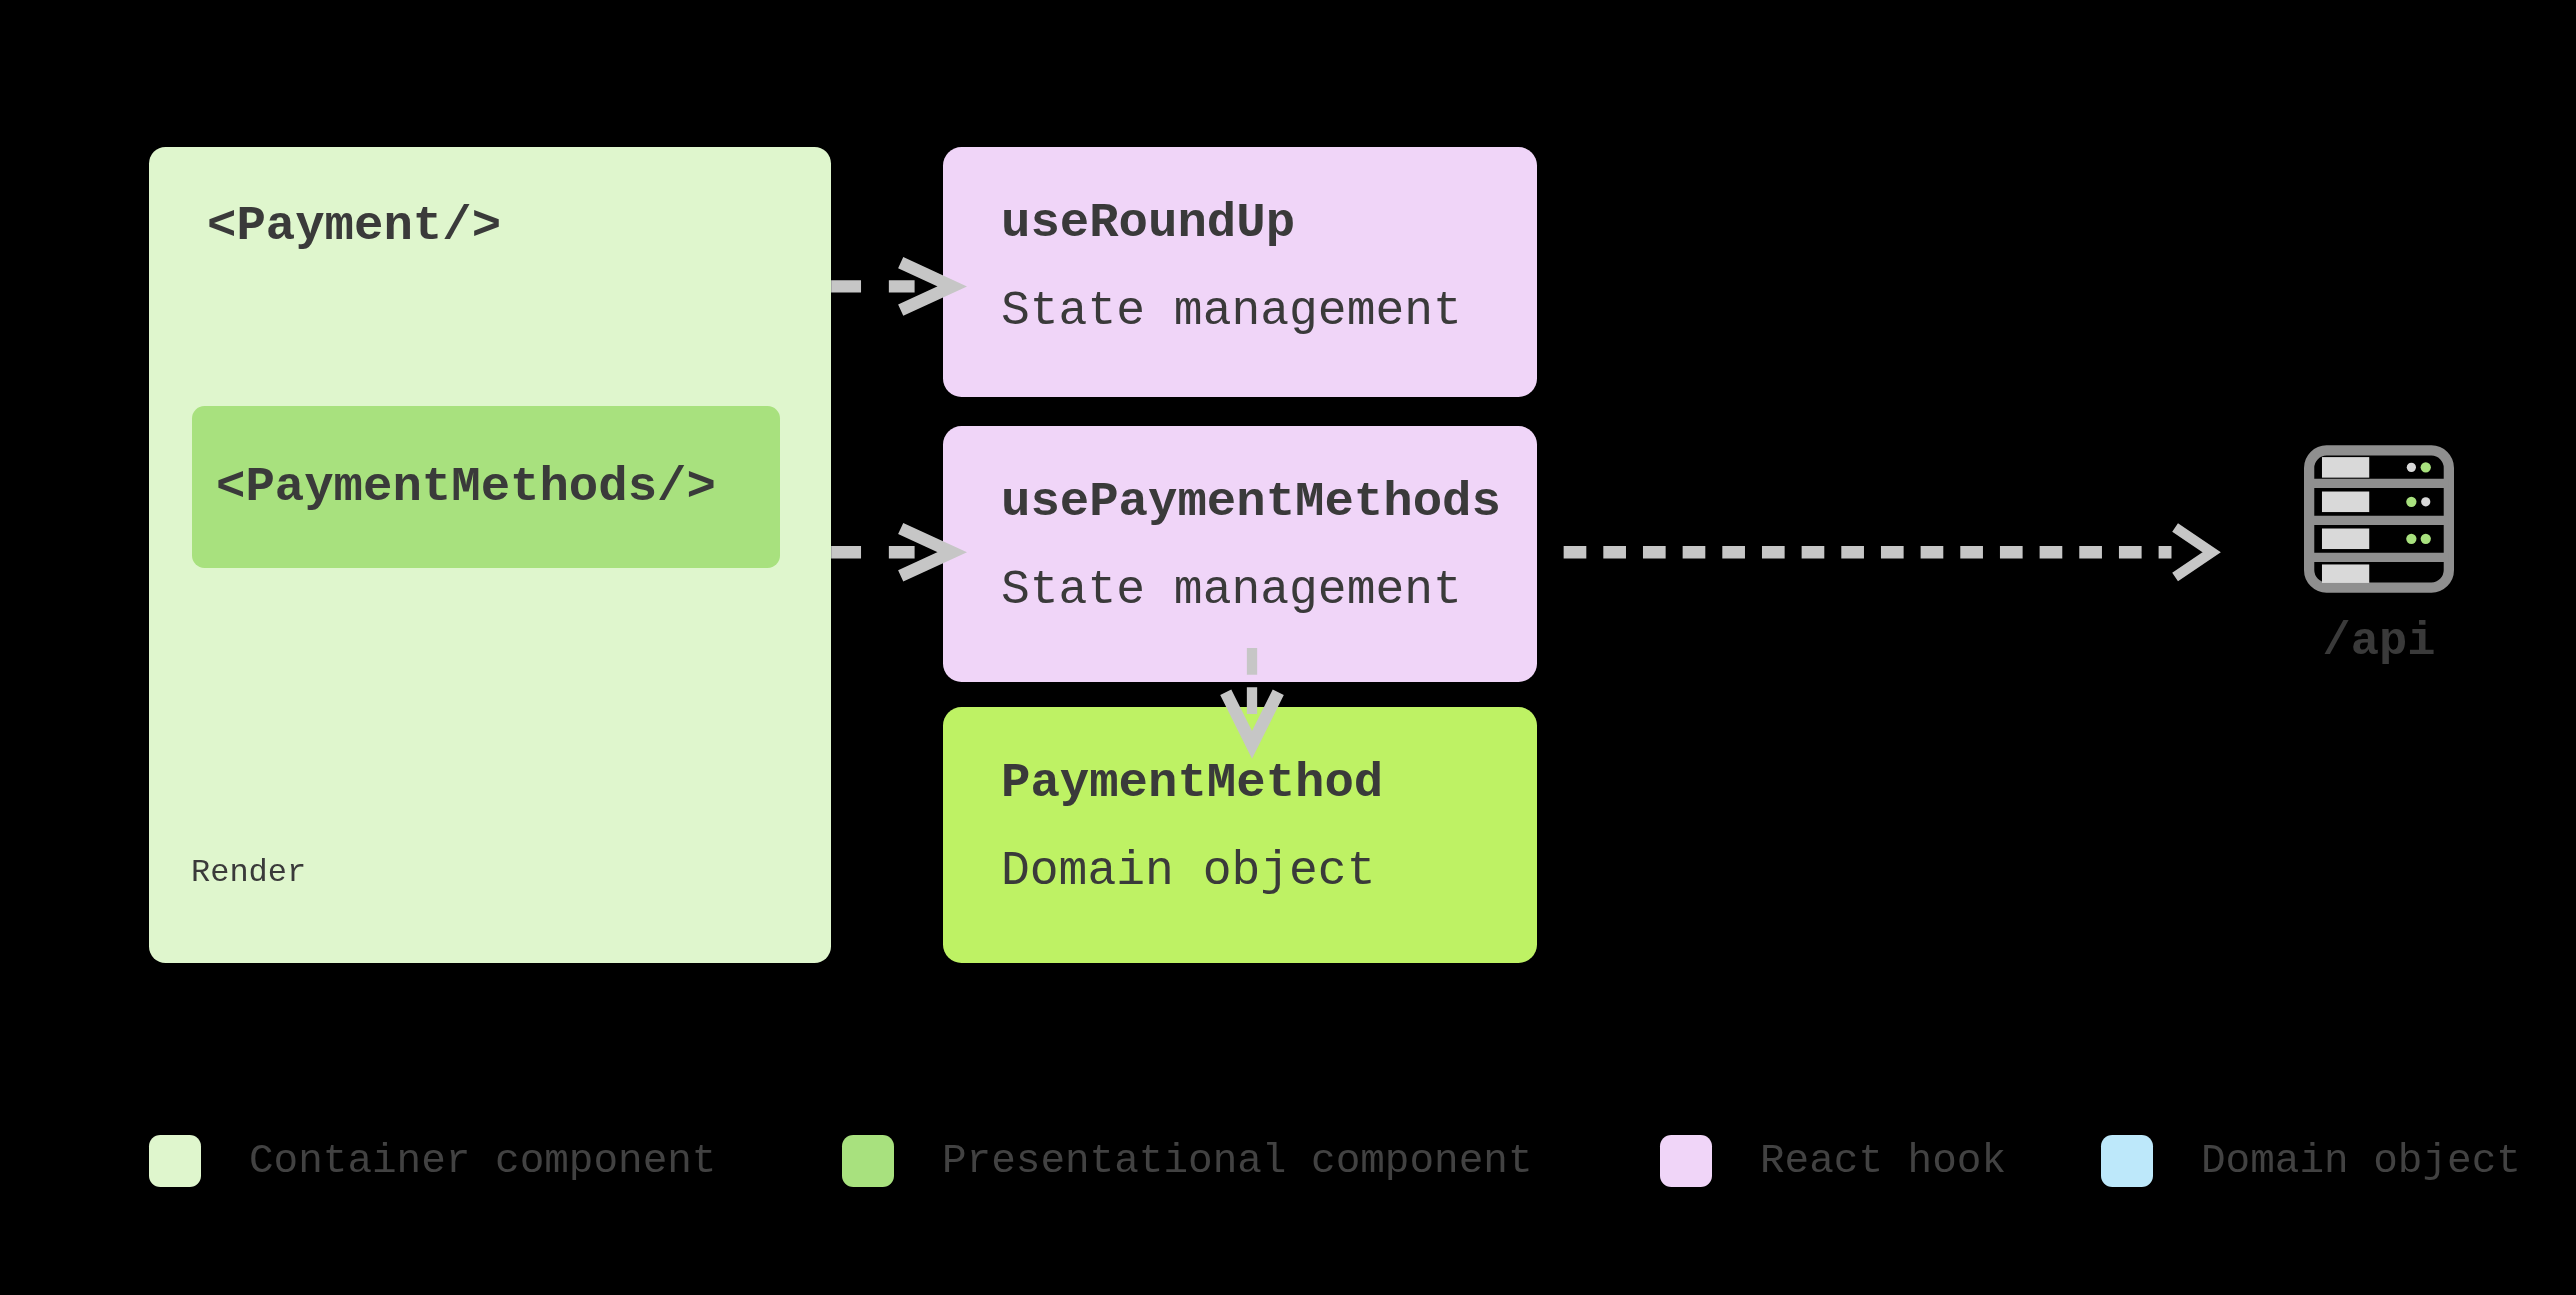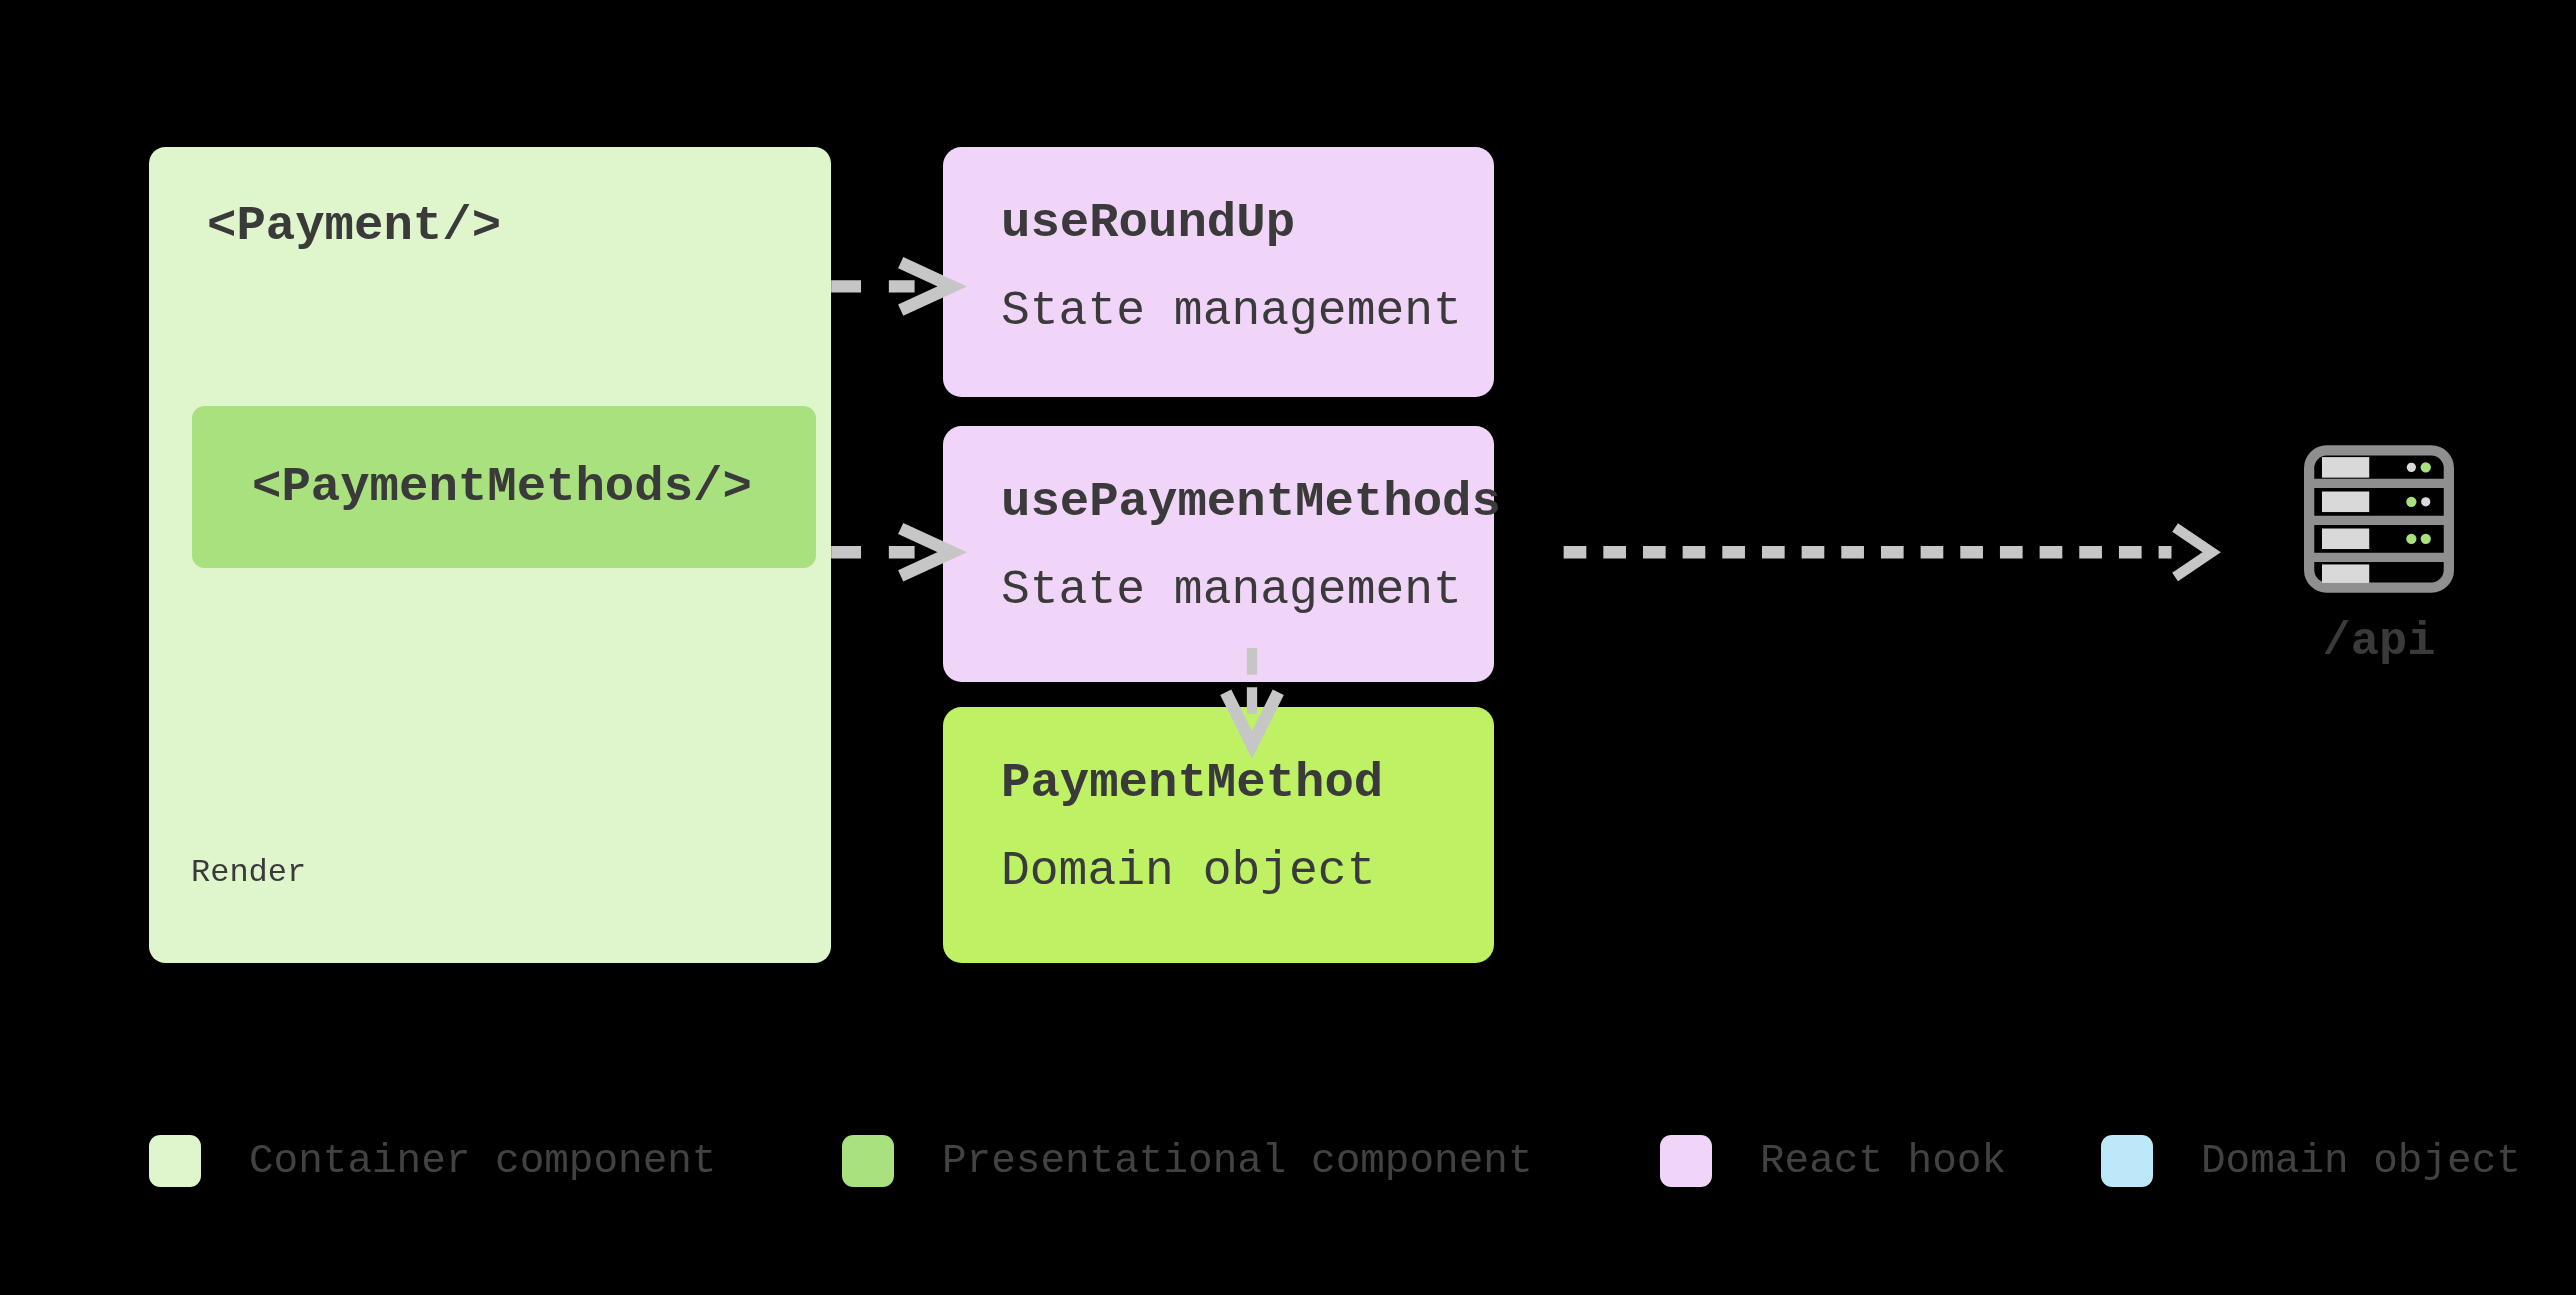--- a/index.html
+++ b/index.html
@@ -16,34 +16,34 @@
     left:149px;top:147px;width:682px;height:816px;
     background:#dff6cd;border-radius:16.5px;
   }
   .payment-label{
     left:50px;top:55px;
     font-size:49px;font-weight:bold;color:#3a3a3a;line-height:49px;white-space:pre;margin-left:8px;
   }
   .inner-box{
     left:43px;width:588px;
     background:#a8e17e;border-radius:12.4px;
-    display:flex;align-items:center;padding-left:36px;
+    display:flex;align-items:center;
   }
   .inner-box .inner-label{
     margin-left:24px;
     font-size:49px;font-weight:bold;color:#3a3a3a;white-space:pre;
   }
   .pm-box{top:259px;height:162px;}
   .dc-box{top:489px;height:154px;}
   .render-label{
     left:42px;top:701px;
     font-size:32px;color:#3a3a3a;line-height:49px;
   }
   
-  .node-box{left:943px;width:551px;border-radius:18.5px;text-decoration:underline;}
+  .node-box{left:943px;width:594px;border-radius:18.5px;text-decoration:underline;}
   .hook-box{background:#f0d5f8;}
   .domain-box{background:#bef264;}
   .node-box .node-title{
     position:absolute;left:58px;top:52px;
     font-size:49px;font-weight:bold;color:#3a3a3a;line-height:49px;white-space:pre;
   }
   .node-box .node-subtitle{
     position:absolute;left:58px;top:140px;
     font-size:48px;color:#3a3a3a;line-height:49px;white-space:pre;
   }

